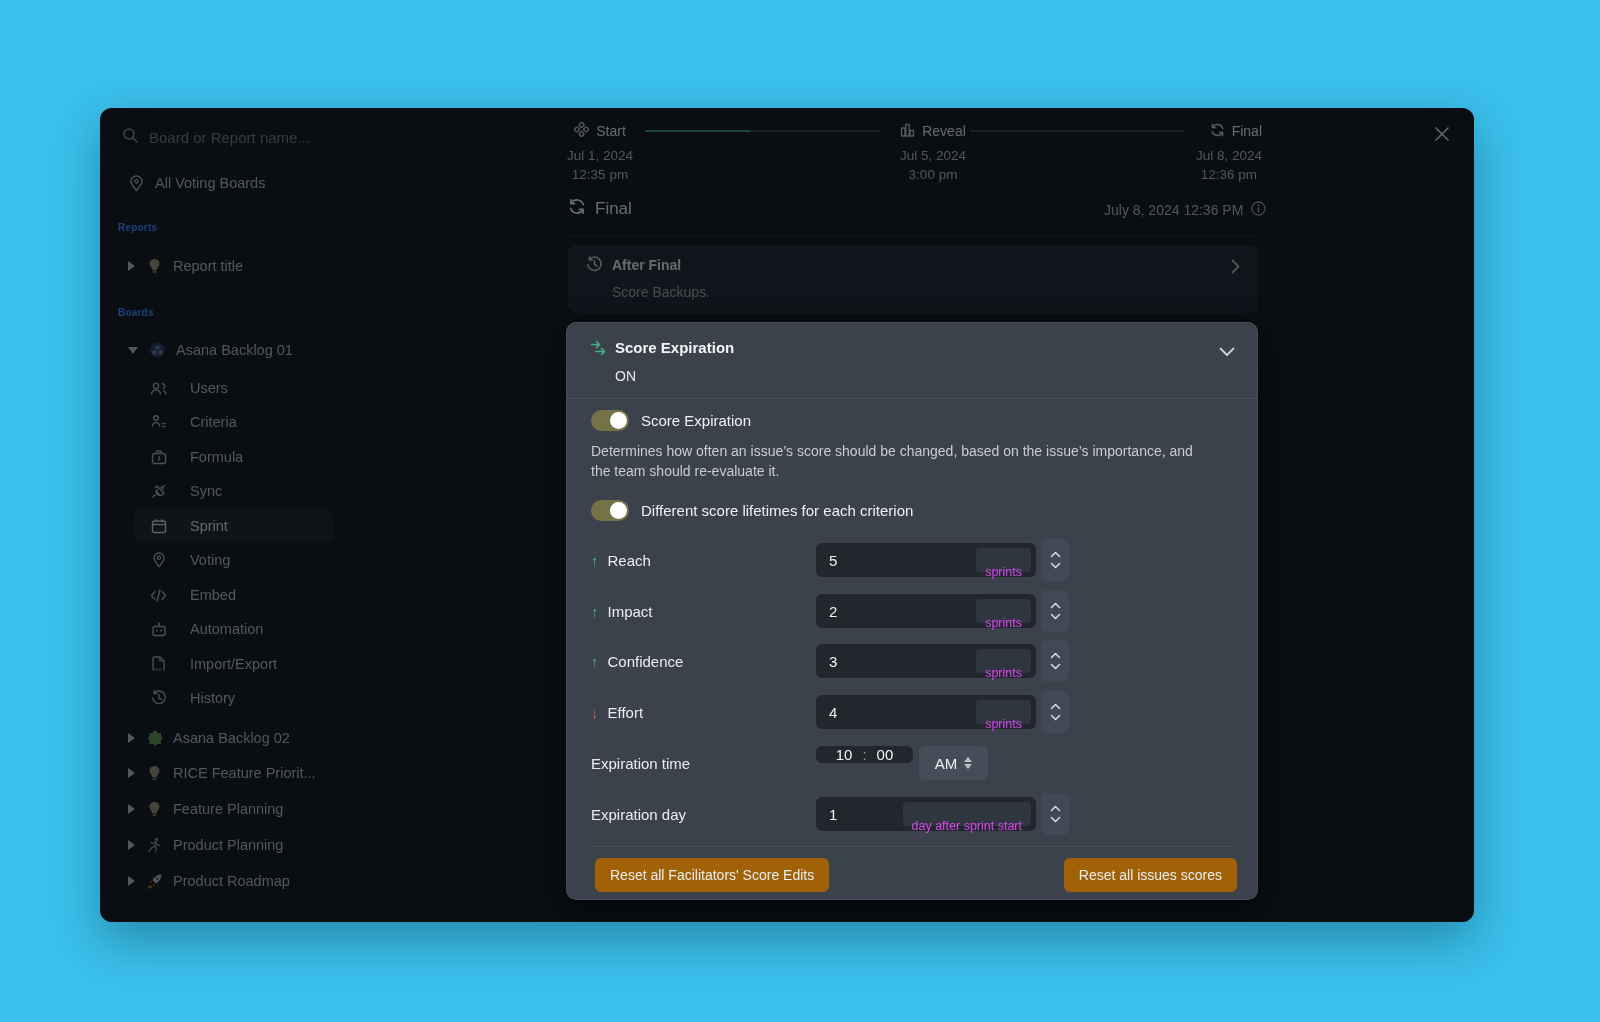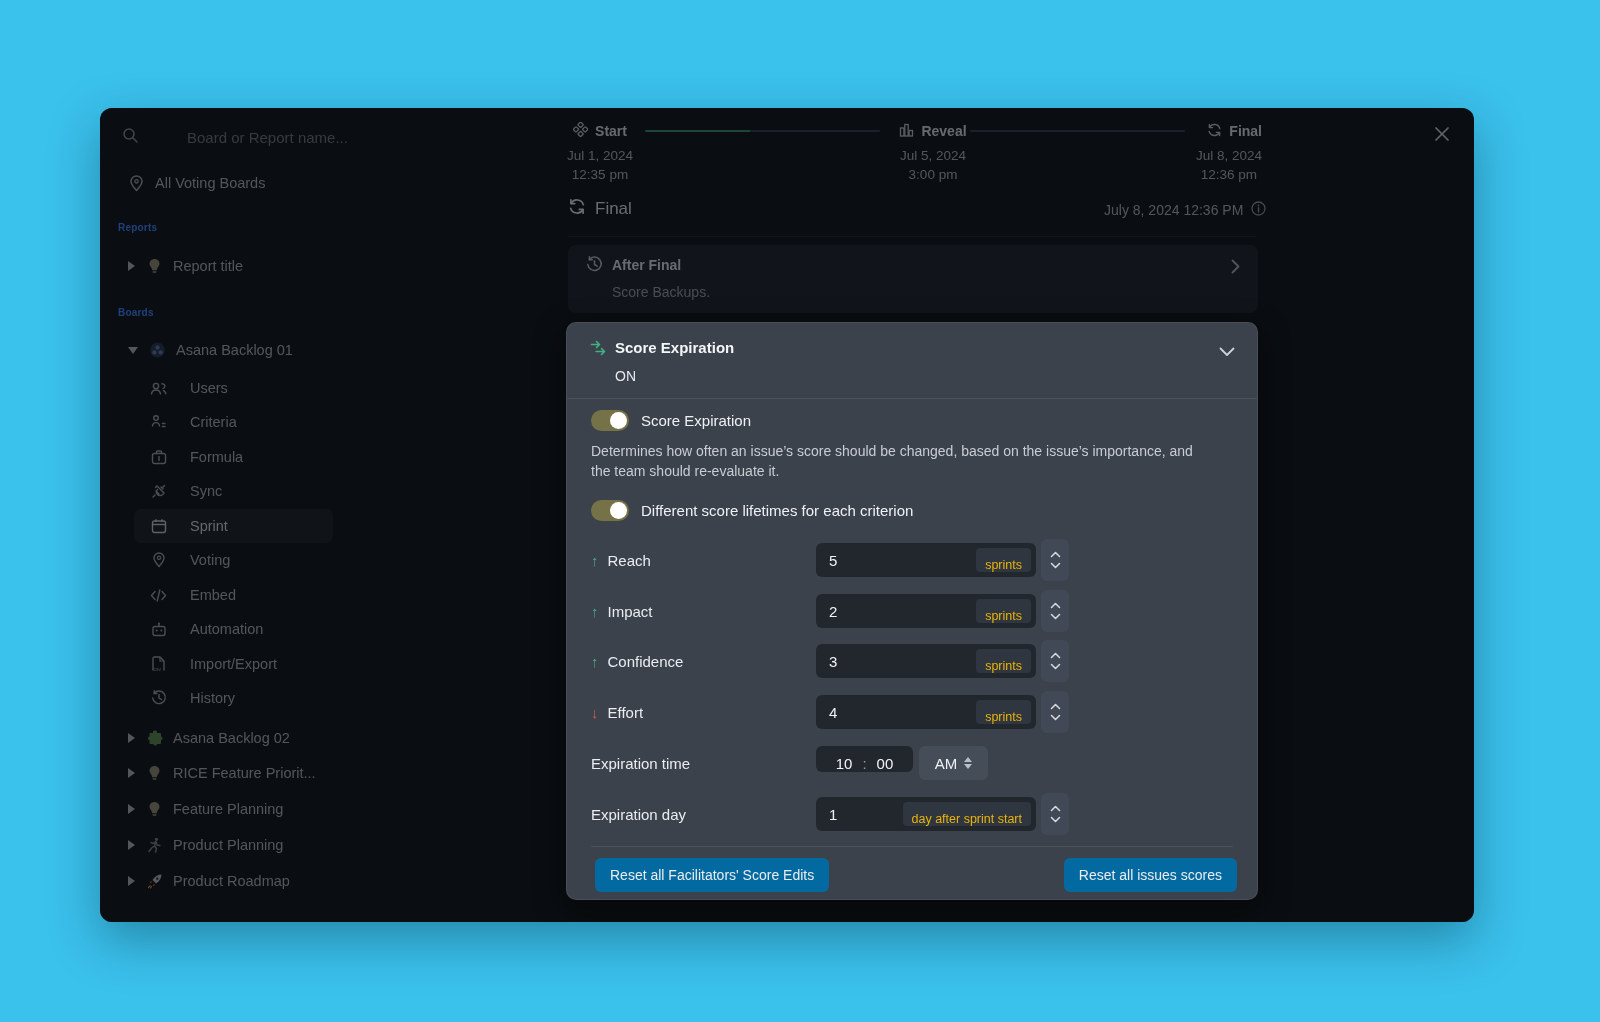--- a/index.html
+++ b/index.html
@@ -25,27 +25,27 @@
           padding-left:28px; color:#a9b0b7; font-size:14.5px; white-space:nowrap; }
   .srow.indent { padding-left:50px;gap:13px; }
   .srow .tri { width:0; height:0; margin-right:11px; flex:0 0 auto; }
   .tri.right { border-left:7px solid #aab1b8; border-top:5px solid transparent; border-bottom:5px solid transparent; }
   .tri.down  { border-top:7px solid #aab1b8; border-left:5px solid transparent; border-right:5px solid transparent; margin-top:1px;}
   .srow .ic { width:17px; height:17px; margin-right:10px; flex:0 0 auto; display:flex; align-items:center; justify-content:center; }
   .ssection { position:absolute; left:18px; height:18px; color:#3b82f6; font-size:10px; font-weight:700; letter-spacing:.2px;text-align:right; }
   .srow.sel { left:34px; width:199px; padding-left:16px; background:rgba(255,255,255,.055); border-radius:7px; color:#ced4da; }
   .search { position:absolute; left:0; top:12px; width:100%; height:34px; display:flex; align-items:center; padding-left:22px; gap:10px; }
   .search input { background:transparent; border:none; outline:none; color:#767d84; font-size:15px; width:180px;
-                  font-family:"Liberation Sans", sans-serif;margin-left:38px; }
+                  font-family:"Liberation Sans", sans-serif; }
   .search input::placeholder { color:#70777e; }
 
   
   .milestone { position:absolute; top:14px; width:130px; display:flex; flex-direction:column; align-items:center; z-index:1;}
   .milestone.right { align-items:flex-end; }
-  .ms-head { display:flex; align-items:center; gap:7px; color:#d4d9de; font-weight:700; font-size:14px; height:18px;}
+  .ms-head { display:flex; align-items:center; gap:7px; color:#d4d9de; font-weight:400; font-size:14px; height:18px;}
   .ms-date { color:#a9b0b7; font-size:13.5px; margin-top:6px; line-height:19px; text-align:center;}
   .tline { position:absolute; top:22px; height:2px; border-radius:1px; z-index:1;}
   .closebtn { position:absolute; left:1326px; top:10px; width:32px; height:32px; display:flex; align-items:center;
               justify-content:center; z-index:1; cursor:pointer;}
   .final-head { position:absolute; left:468px; top:90px; display:flex; align-items:center; gap:9px;
                 color:#d8dce0; font-size:17px; z-index:1;}
   .final-dt { position:absolute; left:1004px; top:93px; display:flex; align-items:center; gap:8px;
               color:#a9b0b7; font-size:14px; z-index:1;}
   .hdivider { position:absolute; left:468px; top:128px; width:688px; height:1px; background:rgba(255,255,255,.07); z-index:1;}
   .afcard { position:absolute; left:468px; top:137px; width:690px; height:68px; background:#232930;
@@ -71,34 +71,34 @@
   .t2 { left:24px; top:177px; } .t2-label { position:absolute; left:74px; top:179px; color:#eef1f4; font-size:15px; }
 
   .crow { position:absolute; left:24px; right:22px; height:34px; }
   .crow .lbl { position:absolute; left:0; top:0; height:34px; display:flex; align-items:center; gap:9px;
                color:#e9edf0; font-size:15px; }
   .arrow { font-size:15px; font-weight:700; }
   .arrow.up { color:#45ab80; } .arrow.down { color:#cd5c44; }
   .input-wrap { position:absolute; left:225px; top:0; width:220px; height:34px; }
   .input-wrap input { width:100%; height:100%; background:#22272e; border:none; outline:none; border-radius:6px;
                       color:#f0f3f5; font-size:15px; padding-left:13px; font-family:"Liberation Sans", sans-serif; }
-  .chip { position:absolute; right:5px; top:5px; height:24px; line-height:24px; padding:5px 9px; border-radius:4px;
-          background:#2f3640; color:#eab308; font-size:12.5px; }
+  .chip { position:absolute; right:5px; top:5px; height:24px; line-height:24px; padding:12px 9px; border-radius:4px;
+          background:#2f3640; color:#d946ef; font-size:12.5px; }
   .stepper { position:absolute; left:450px; top:-4px; width:28px; height:42px; background:#414956; border-radius:6px;
              display:flex; flex-direction:column; align-items:center; justify-content:center; gap:4px; cursor:pointer; }
-  .timebox { position:absolute; left:225px; top:0; width:97px; height:26px; background:#22272e; border-radius:6px;
+  .timebox { position:absolute; left:225px; top:0; width:97px; height:17px; background:#22272e; border-radius:6px;
              display:flex; align-items:flex-end; justify-content:center; gap:10px; color:#f0f3f5; font-size:15px; }
   .timebox .colon { color:#939aa2; }
   .ambox { position:absolute; left:328px; top:0; width:69px; height:34px; background:#454d59; border-radius:6px;
            display:flex; align-items:center; justify-content:center; gap:7px; color:#eef1f4; font-size:15px; cursor:pointer;}
   .sorticon { display:flex; flex-direction:column; gap:2px; }
   .sorticon .su { width:0;height:0;border-left:4px solid transparent;border-right:4px solid transparent;border-bottom:5px solid #b9bfc6;}
   .sorticon .sd { width:0;height:0;border-left:4px solid transparent;border-right:4px solid transparent;border-top:5px solid #b9bfc6;}
   .p-div2 { position:absolute; left:24px; right:24px; top:523px; height:1px; background:rgba(255,255,255,.08); }
-  .pbtn { position:absolute; top:535px; height:34px; background:#0369a1; border:none; border-radius:6px;
+  .pbtn { position:absolute; top:535px; height:34px; background:#a16207; border:none; border-radius:6px;
           color:#eaedf0; font-size:14px; padding:0 15px; font-family:"Liberation Sans", sans-serif; cursor:pointer; }
   .pbtn.left { left:28px; } .pbtn.right { right:20px; }
 </style>
 </head>
 <body>
 
 <div class="window">
 
   <aside class="sidebar">
     <div class="search">

